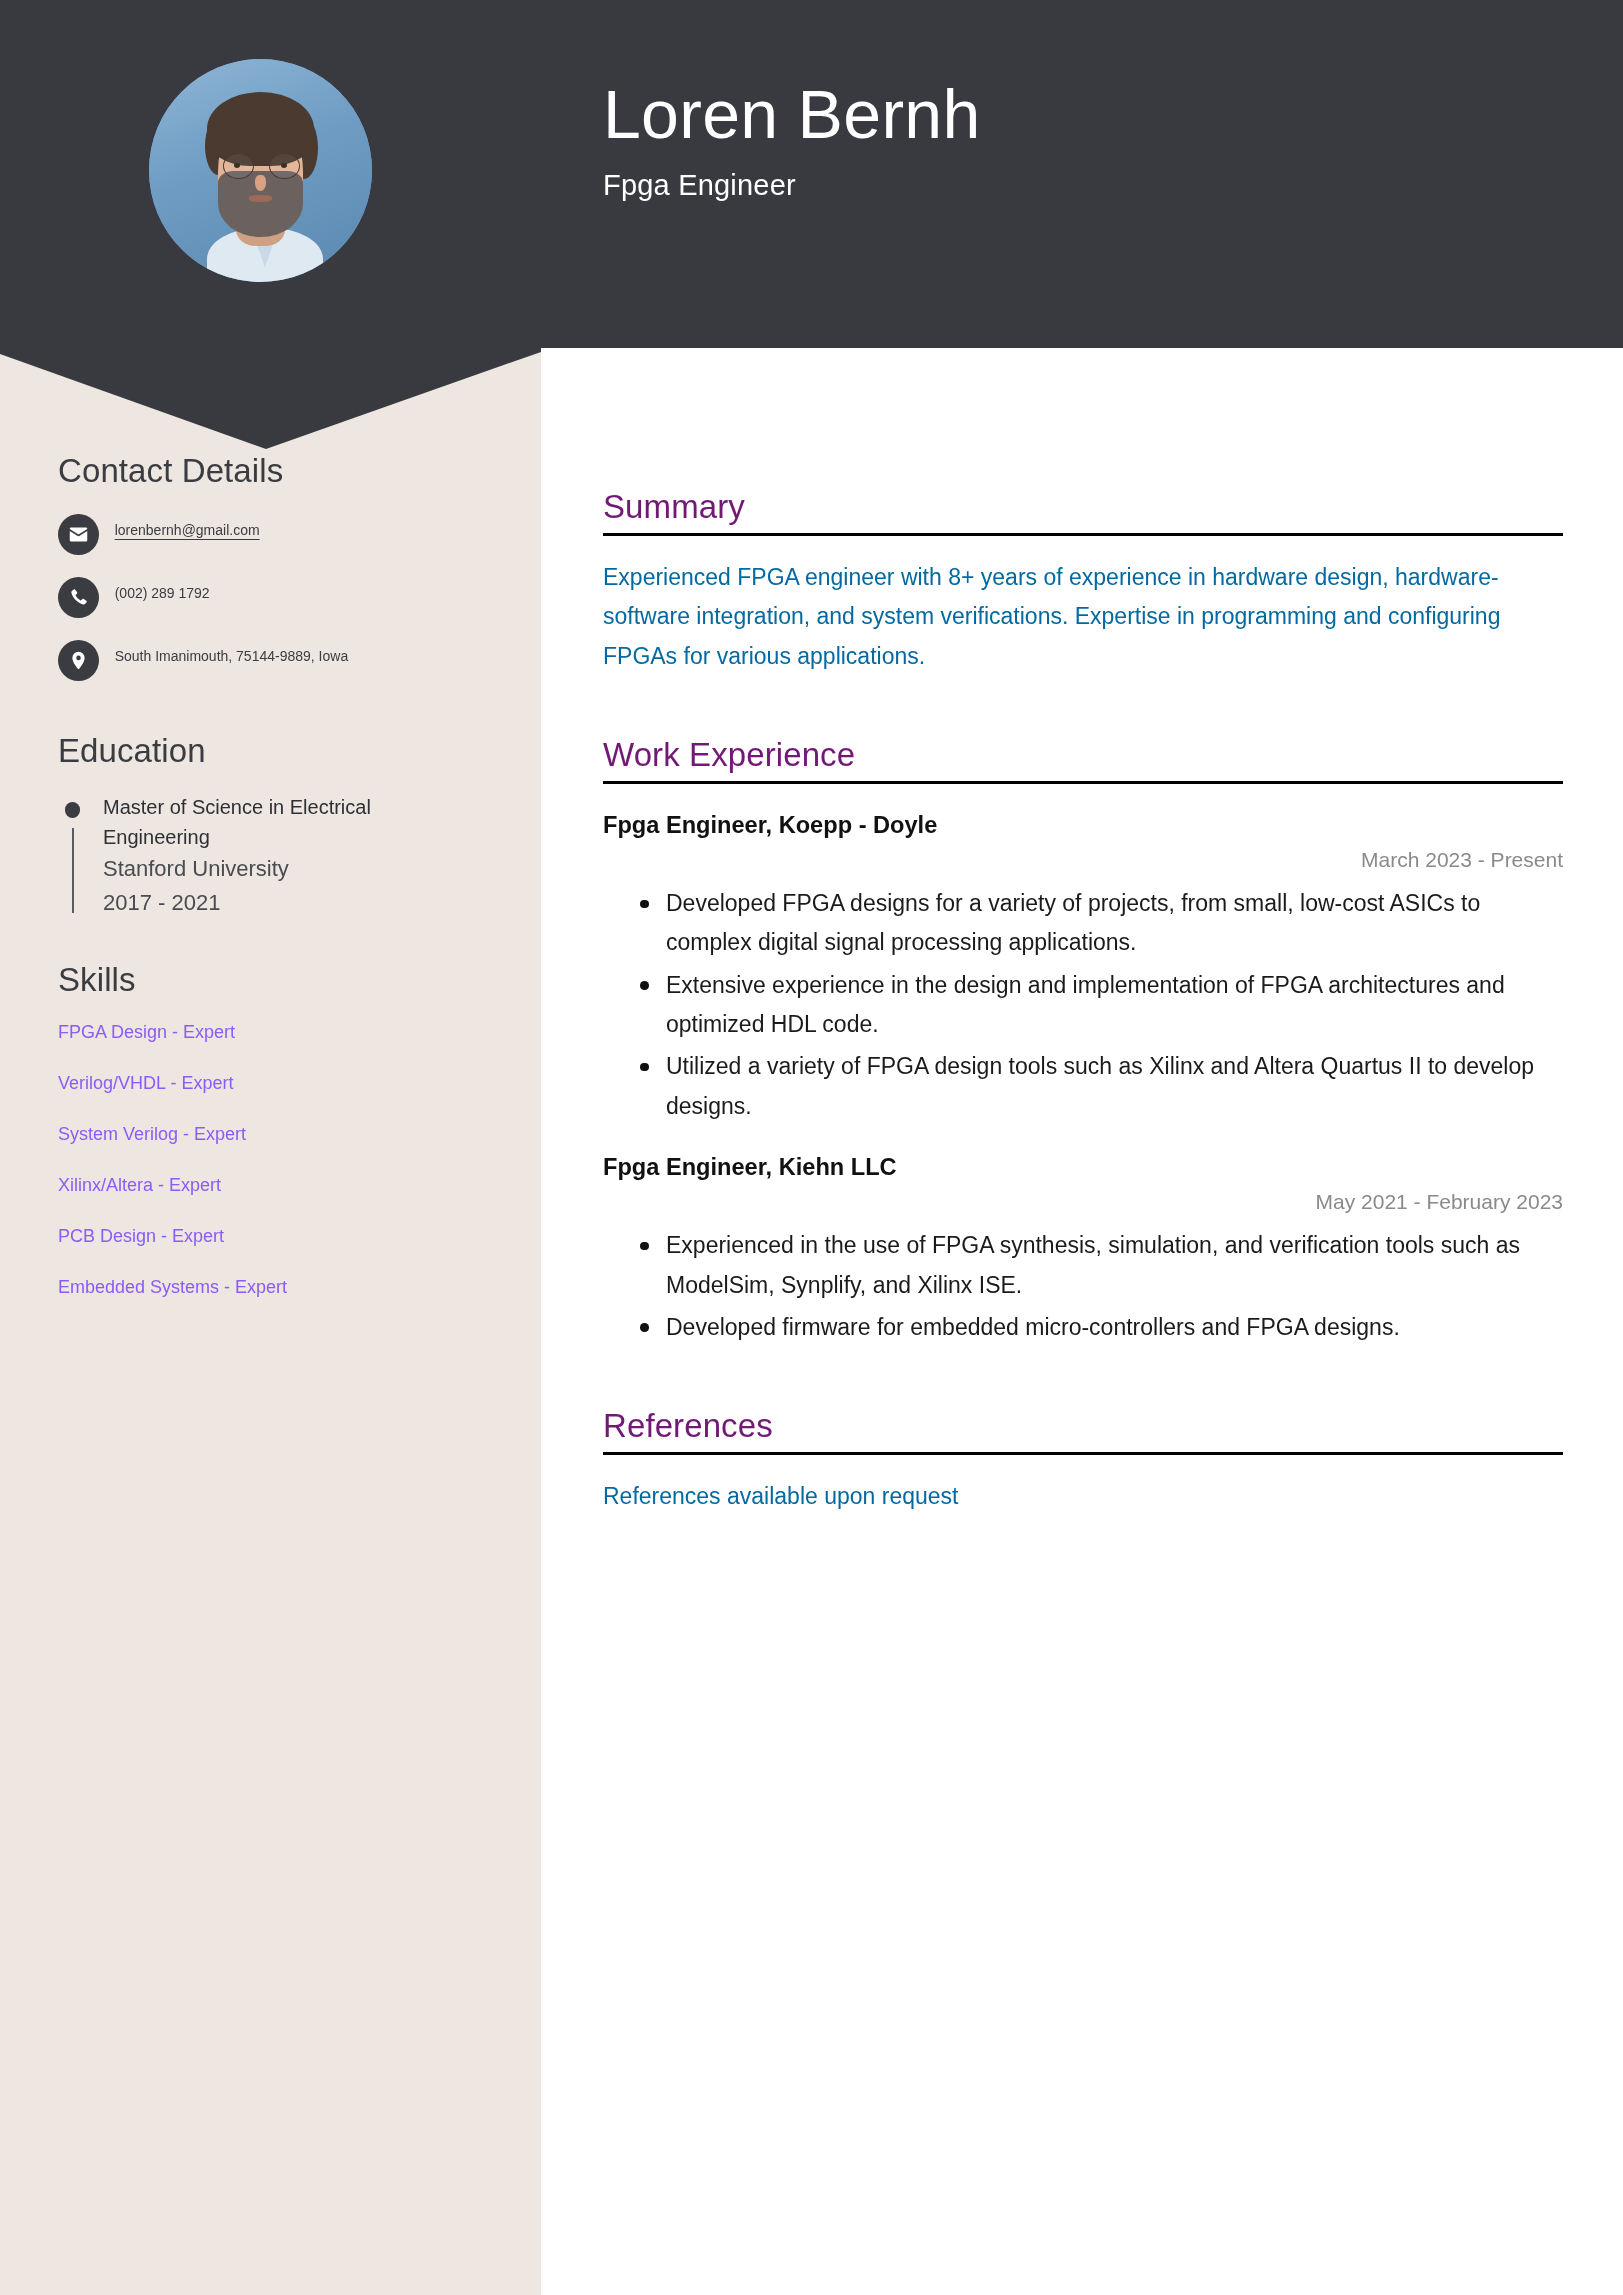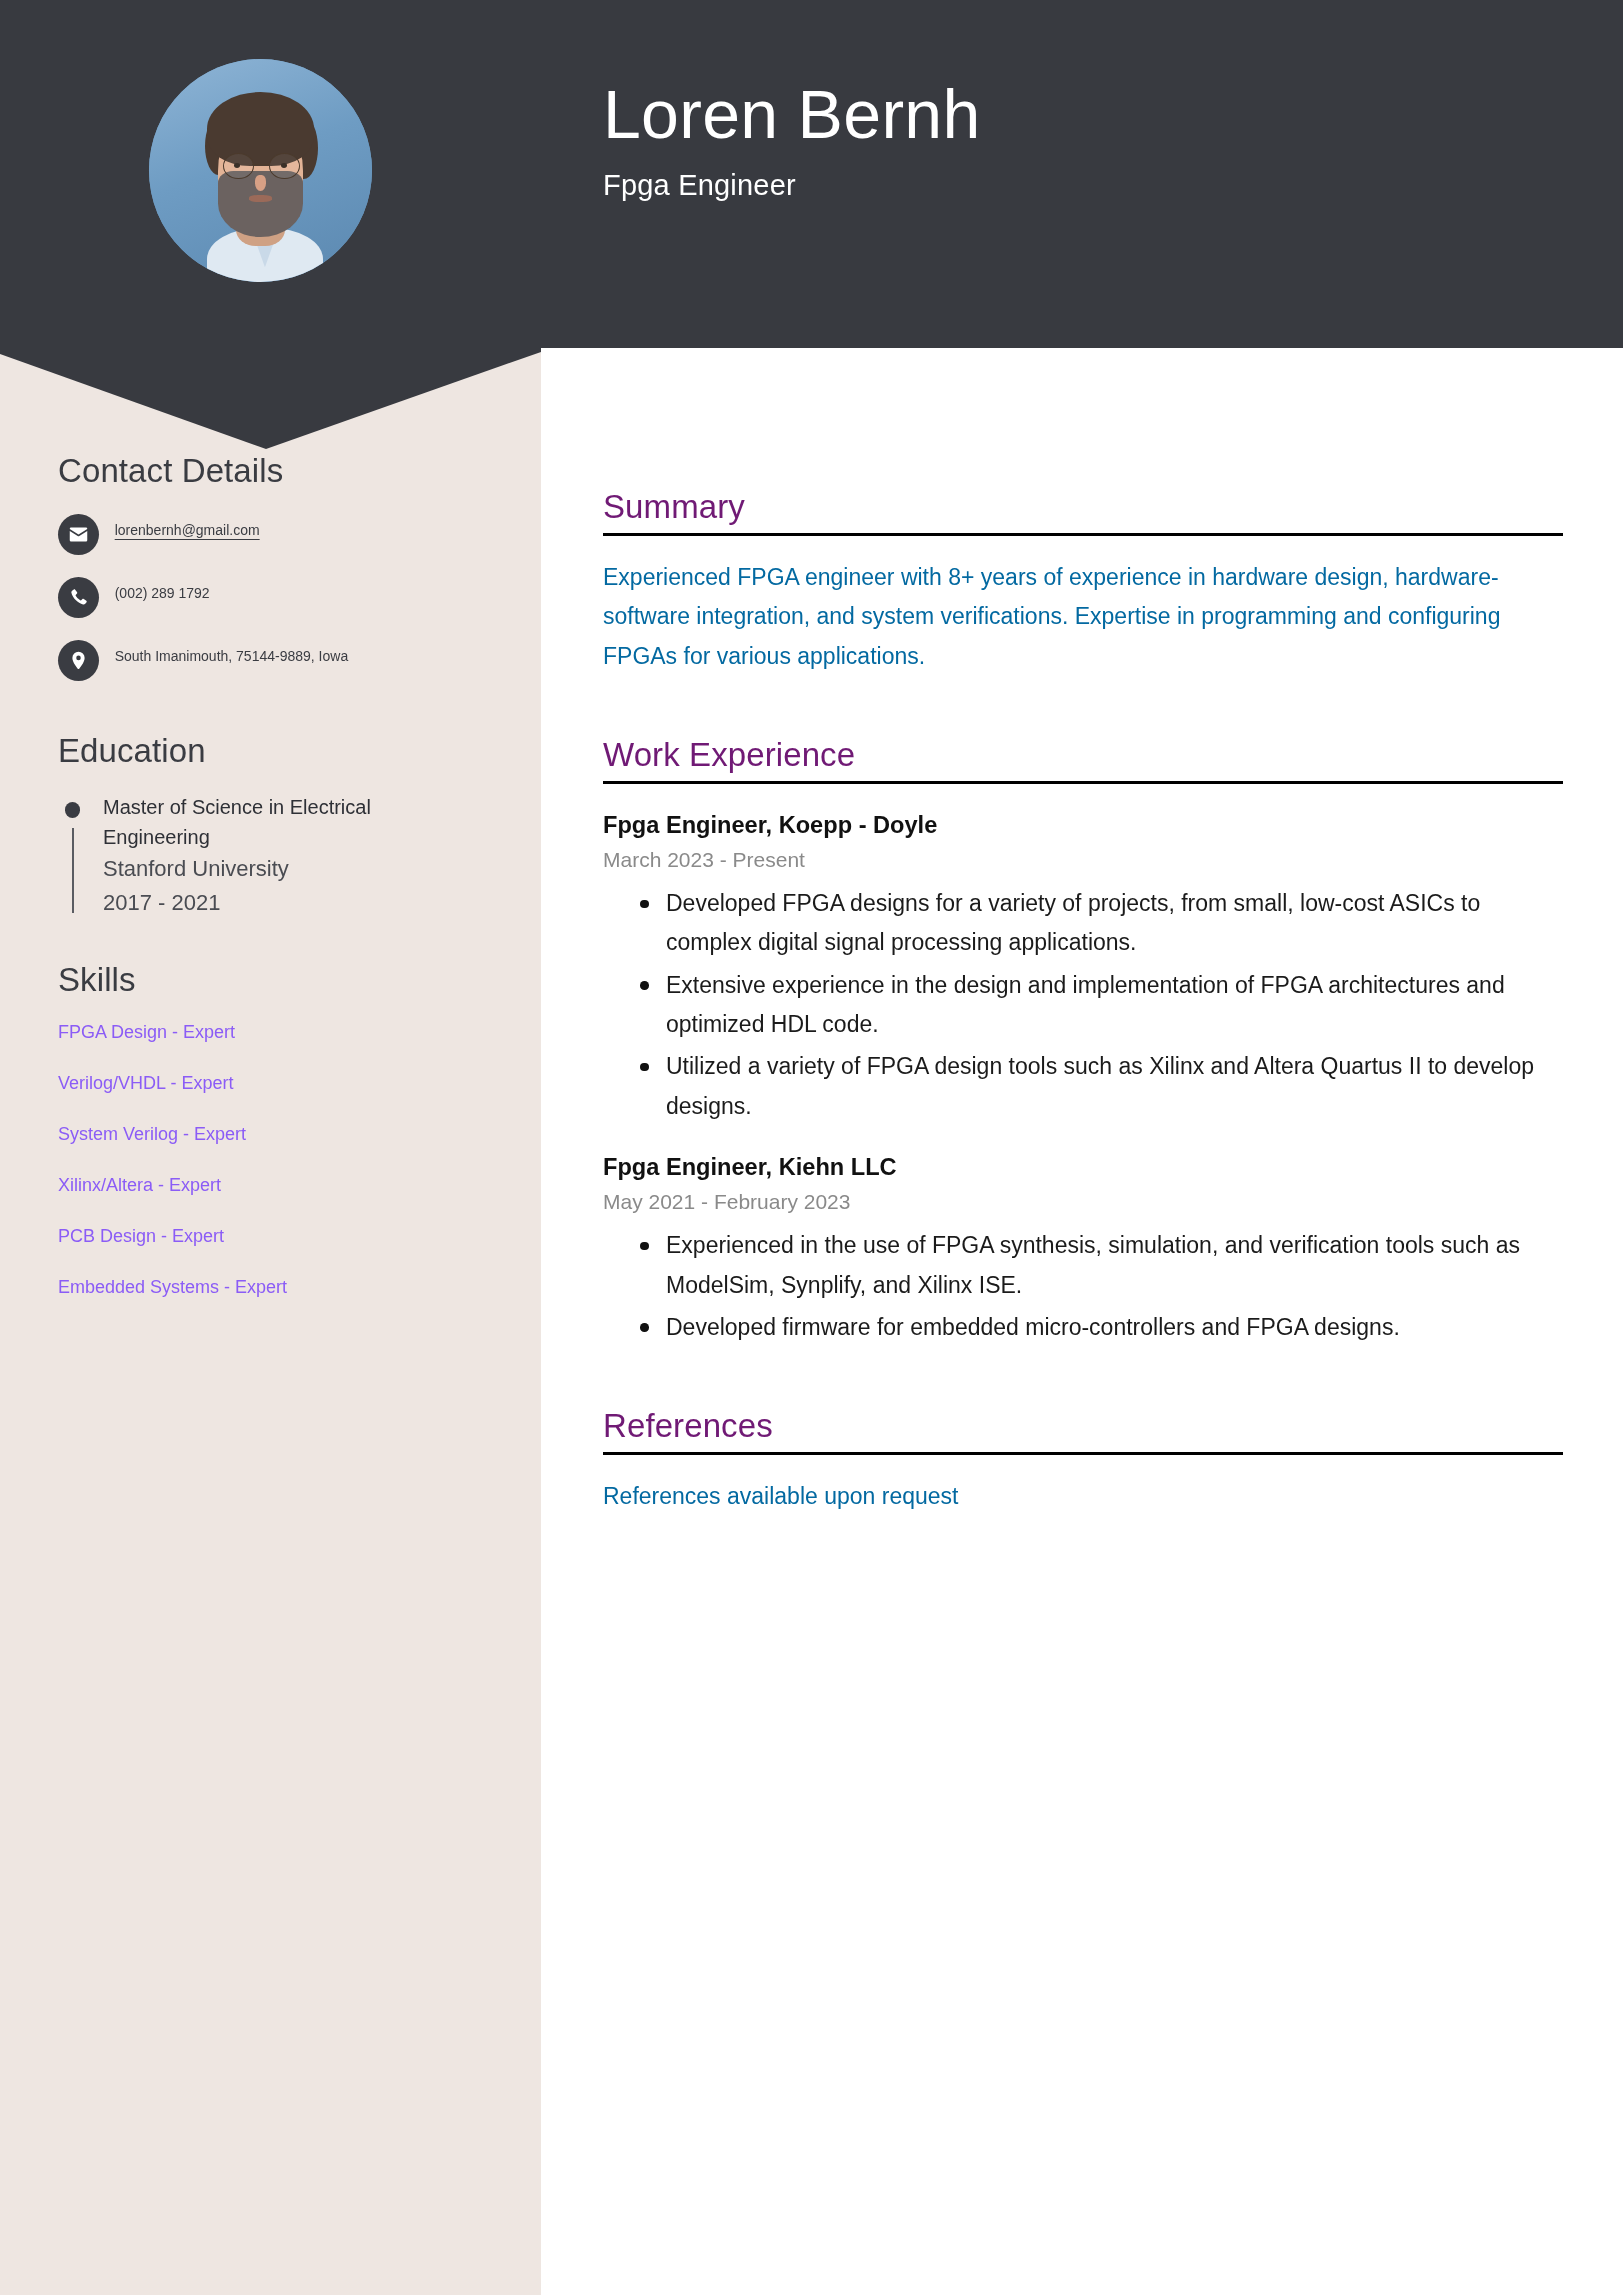--- a/index.html
+++ b/index.html
@@ -345,20 +345,21 @@
     font-size: 23.6px;
     font-weight: 700;
     color: #111111;
     line-height: 1.3;
   }
   .job-dates {
     font-size: 21px;
     color: #8a8a8a;
     margin-top: 5.2px;
     line-height: 1.3;
+    text-align: right;
   }
   ul.job-bullets {
     margin: 10.5px 0 0 0;
     padding-left: 51px;
     list-style: none;
   }
   ul.job-bullets li {
     position: relative;
     font-size: 23px;
     line-height: 1.72;

